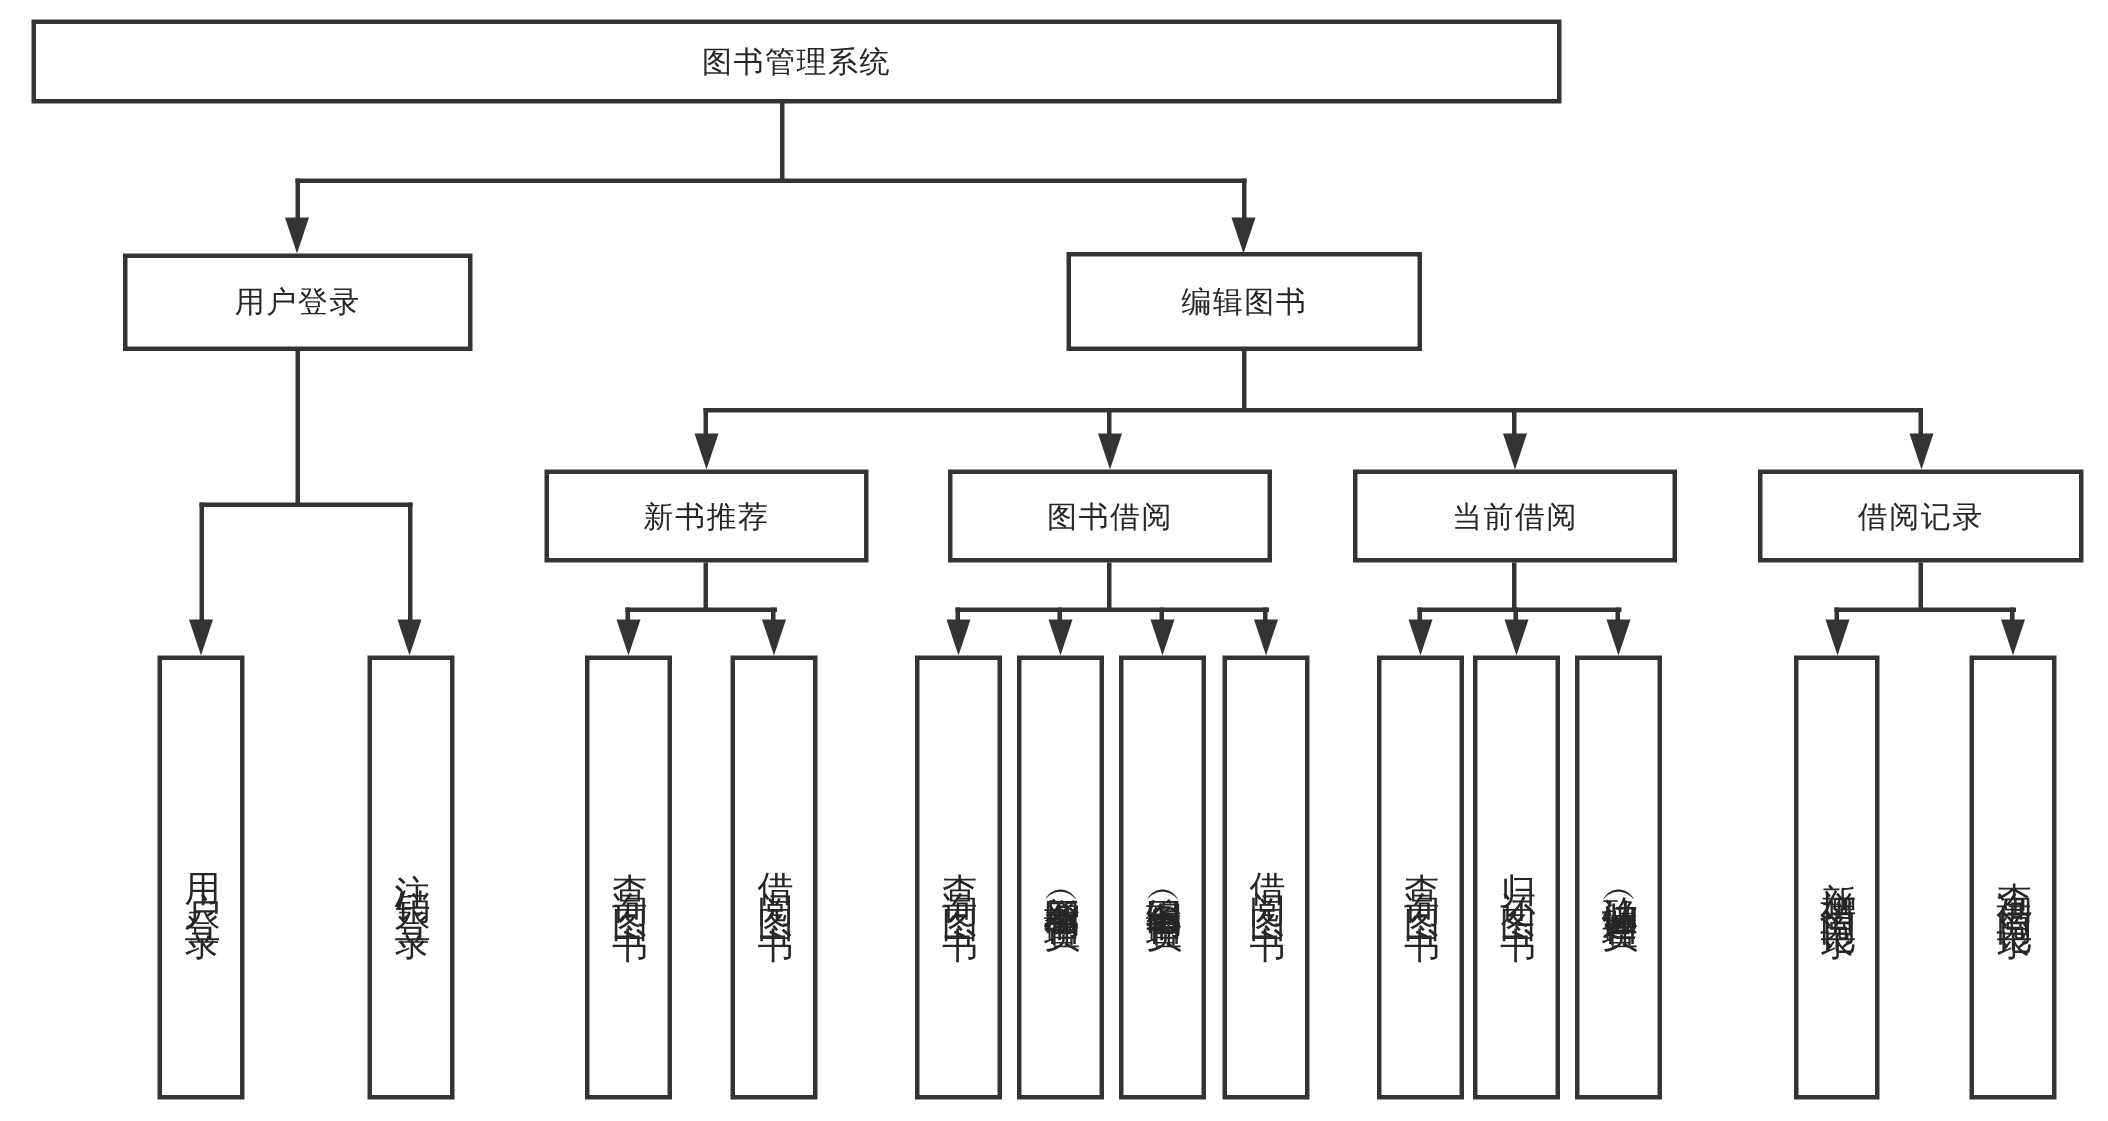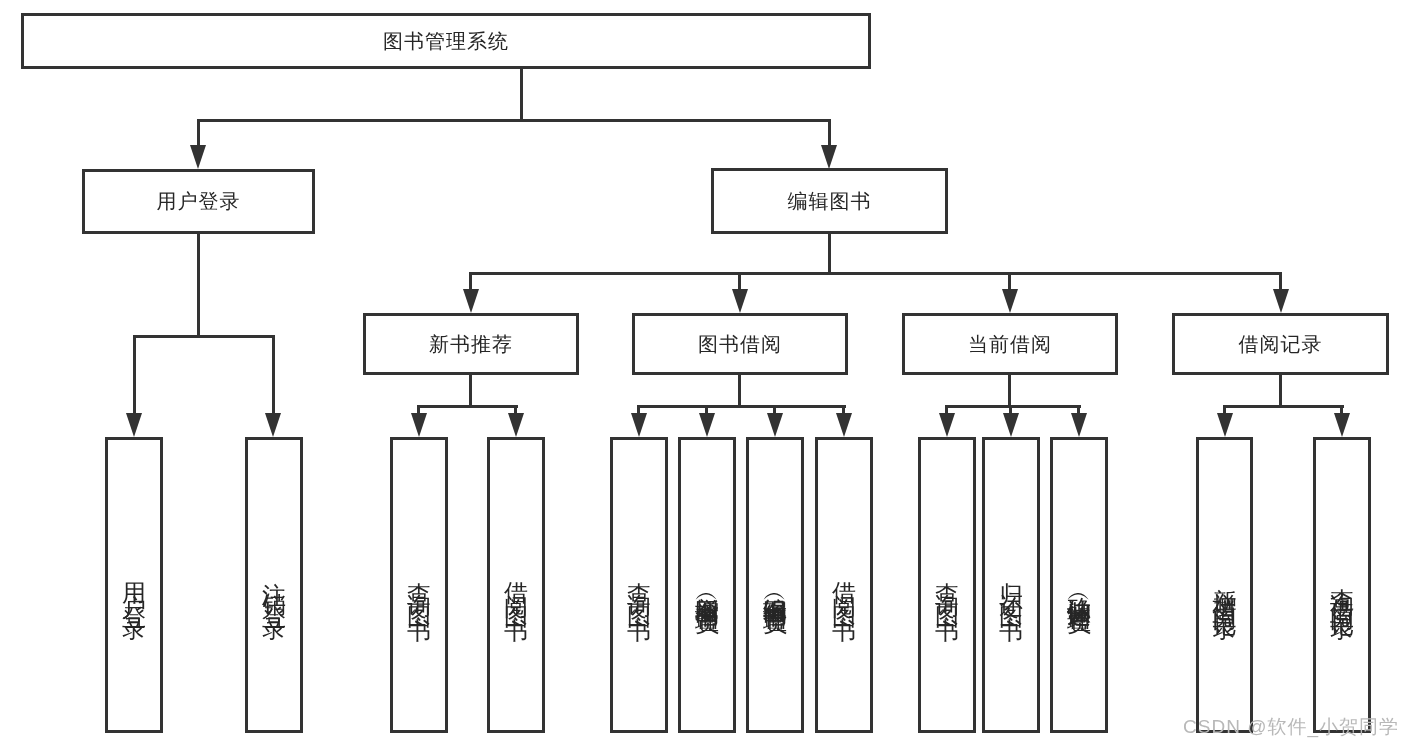--- a/index.html
+++ b/index.html
@@ -67,21 +67,21 @@
     letter-spacing: 1px;
     z-index: 10;
     white-space: nowrap;
   }
 </style>
 </head>
 <body>
 
 <div id="canvas">
 
-  <div class="node" style="left:21px; top:13px; width:850px; height:56px;">图书管理系统</div>
+  <div class="node" style="left:21px; top:13px; width:1020px; height:56px;">图书管理系统</div>
 
   <div class="vline" style="left:520px; top:68px; height:52px;"></div>
   <div class="hline" style="left:197px; top:119px; width:634px;"></div>
   <div class="vline" style="left:197px; top:119px; height:28px;"></div>
   <div class="arrow" style="left:190px; top:145px;"></div>
   <div class="vline" style="left:828px; top:119px; height:28px;"></div>
   <div class="arrow" style="left:821px; top:145px;"></div>
 
   <div class="node" style="left:82px; top:169px; width:233px; height:65px;">用户登录</div>
   <div class="node" style="left:711px; top:168px; width:237px; height:66px;">编辑图书</div>
@@ -154,15 +154,14 @@
   <div class="node leaf ls9" style="left:746px; top:437px; width:58px; height:296px;">编辑图书（管理员）</div>
   <div class="node leaf" style="left:815px; top:437px; width:58px; height:296px;">借阅图书</div>
 
   <div class="node leaf" style="left:918px; top:437px; width:58px; height:296px;">查询图书</div>
   <div class="node leaf" style="left:982px; top:437px; width:58px; height:296px;">归还图书</div>
   <div class="node leaf ls9" style="left:1050px; top:437px; width:58px; height:296px;">确认归还（管理员）</div>
 
   <div class="node leaf ls6" style="left:1196px; top:437px; width:57px; height:296px;">新增借阅记录</div>
   <div class="node leaf ls6" style="left:1313px; top:437px; width:58px; height:296px;">查询借阅记录</div>
 
-  <div id="watermark">CSDN @软件_小贺同学</div>
 
 </div>
 
 </body></html>

